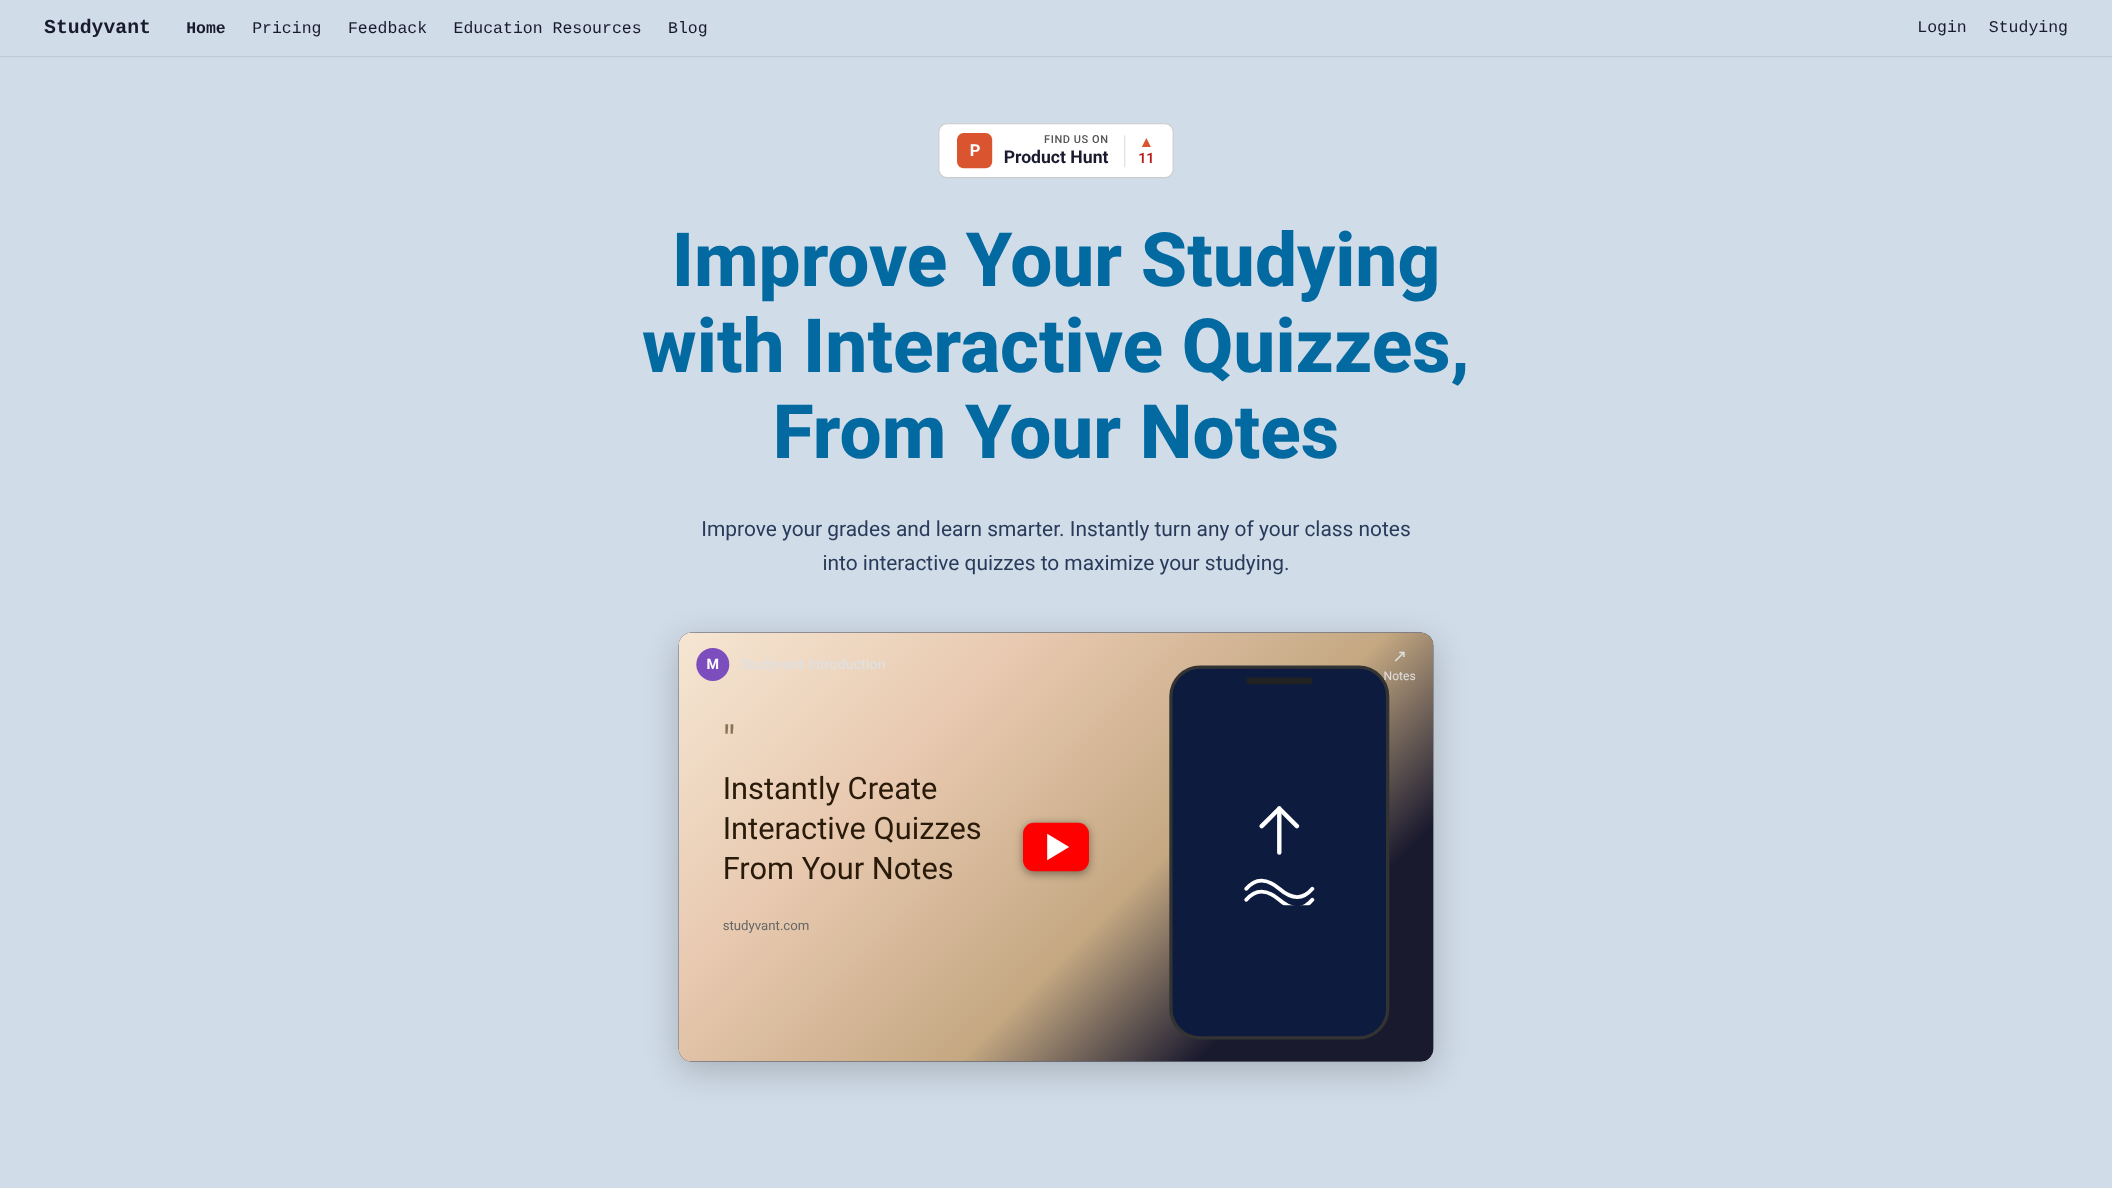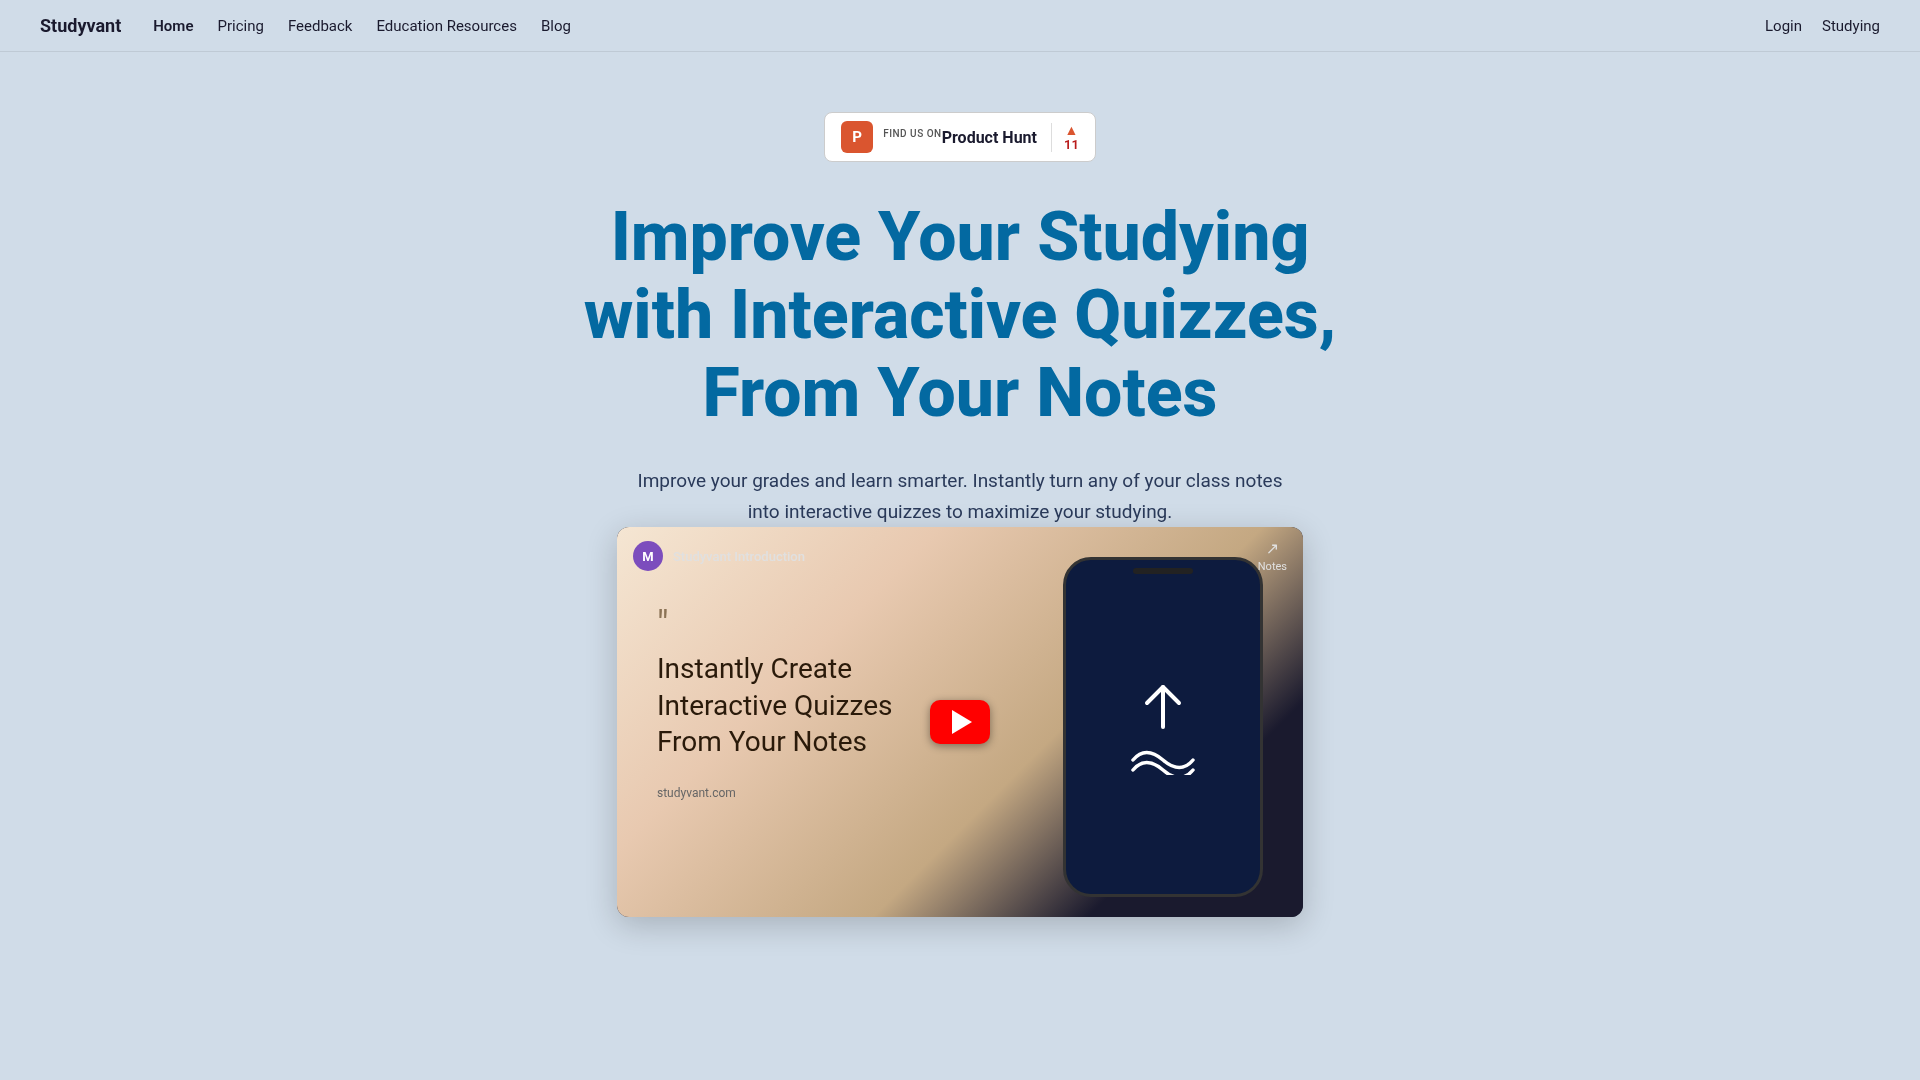--- a/index.html
+++ b/index.html
@@ -17,20 +17,21 @@
 
     
     nav {
       display: flex;
       align-items: center;
       justify-content: space-between;
       padding: 0 40px;
       height: 52px;
       background-color: #d0dce8;
       border-bottom: 1px solid rgba(0,0,0,0.08);
+      font-family: Liberation Mono, monospace;
     }
 
     .nav-left {
       display: flex;
       align-items: center;
       gap: 32px;
     }
 
     .nav-brand {
       font-weight: 700;
@@ -99,21 +100,21 @@
       display: flex;
       align-items: center;
       justify-content: center;
       color: white;
       font-weight: 700;
       font-size: 15px;
     }
 
     .ph-text {
       display: flex;
-      flex-direction: row;
+      flex-direction: column;
       text-align: right;
     }
 
     .ph-find {
       font-size: 10px;
       color: #555;
       font-weight: 500;
       letter-spacing: 0.5px;
       text-transform: uppercase;
     }
@@ -155,20 +156,21 @@
       max-width: 780px;
       margin-bottom: 32px;
     }
 
     .hero-subtext {
       font-size: 19px;
       color: #2a3a5a;
       text-align: center;
       max-width: 680px;
       line-height: 1.65;
+      margin-bottom: 48px;
     }
 
     
     .video-container {
       width: 686px;
       height: 390px;
       border-radius: 12px;
       overflow: hidden;
       position: relative;
       background: #1a1a2e;

